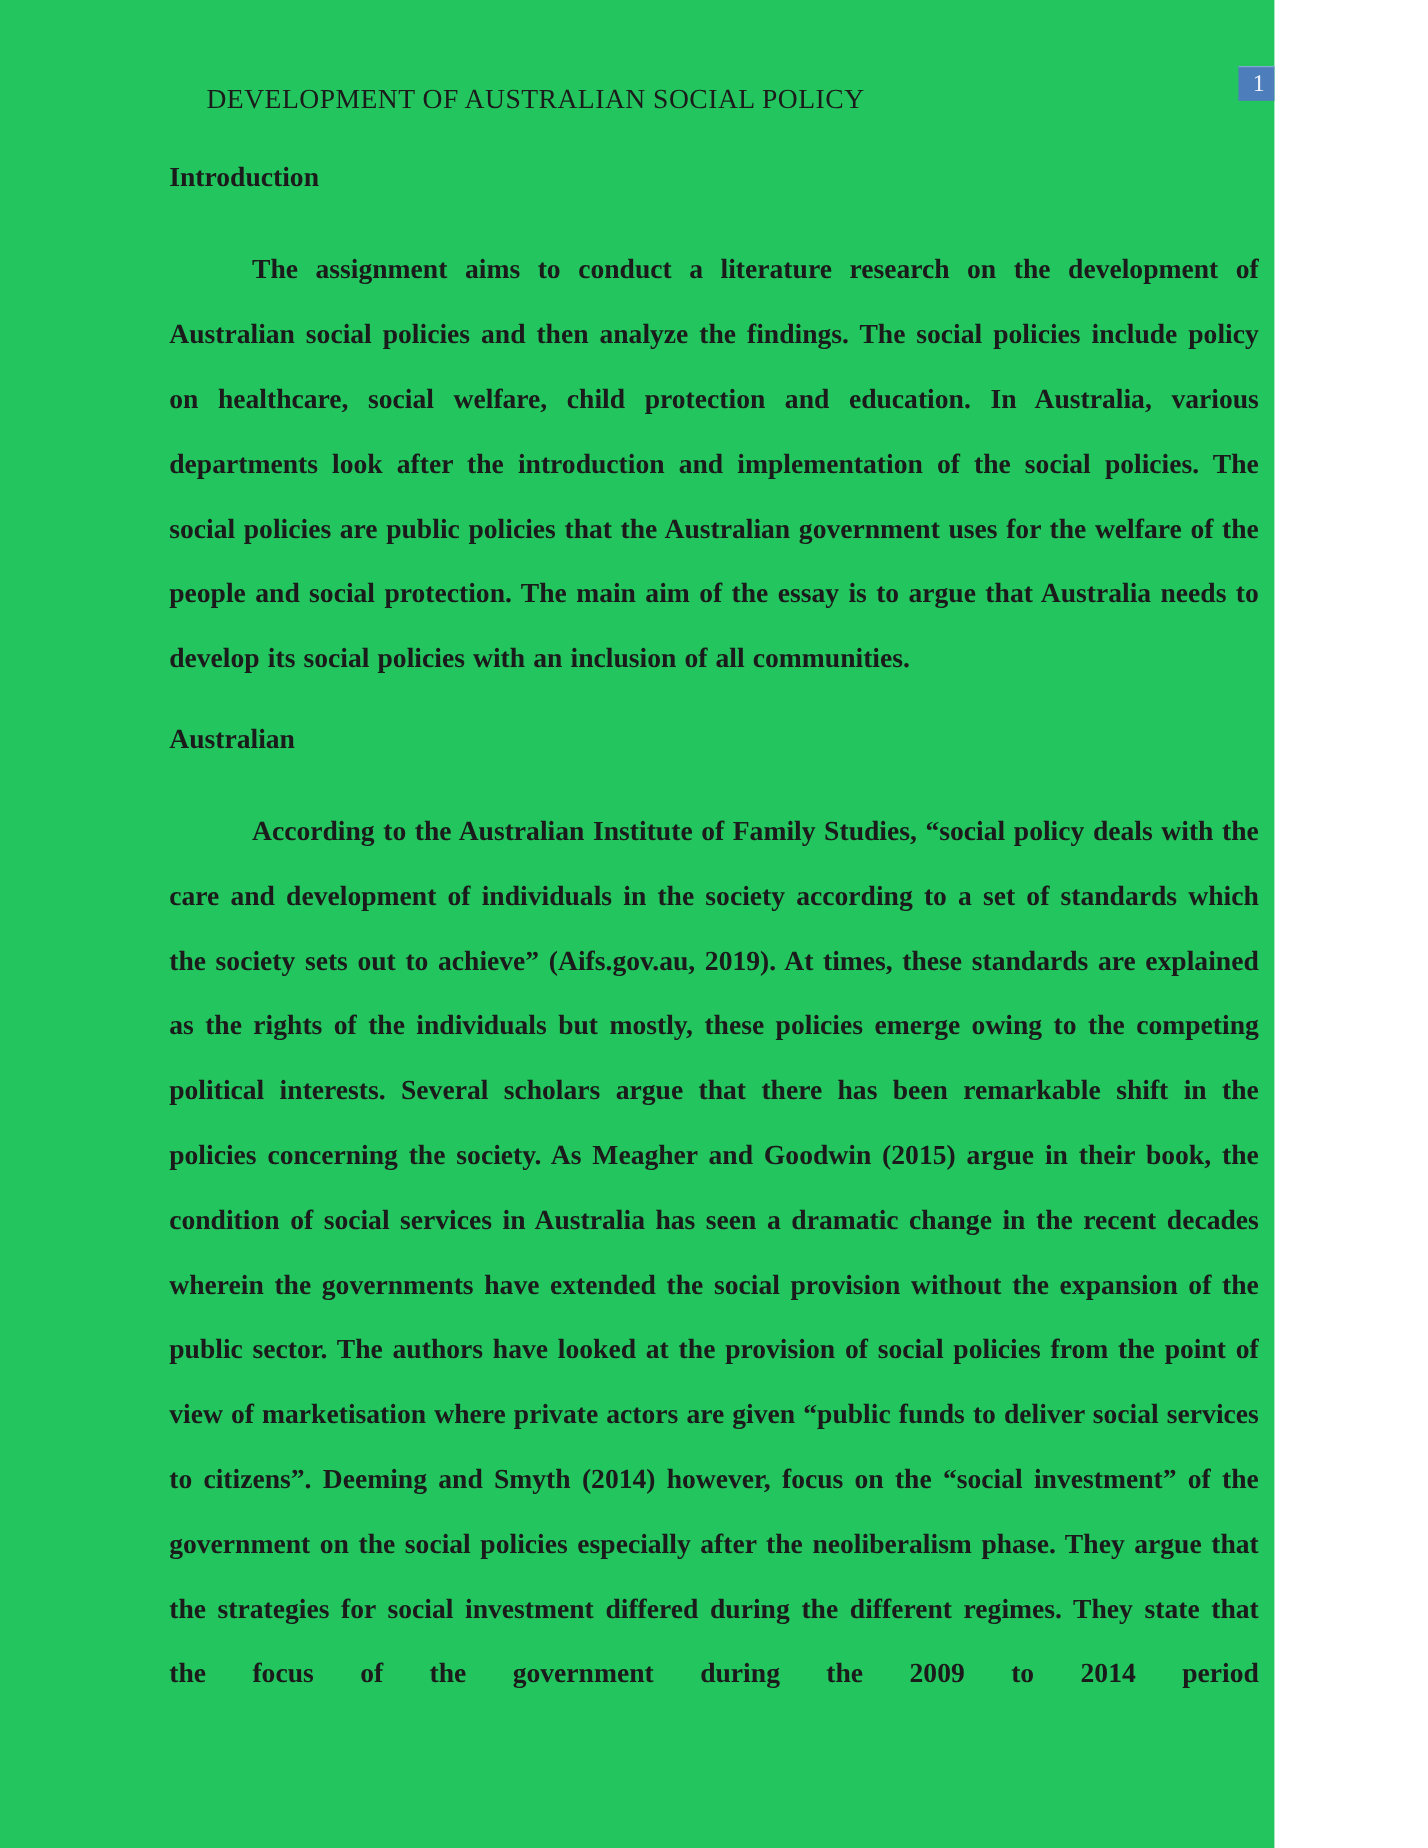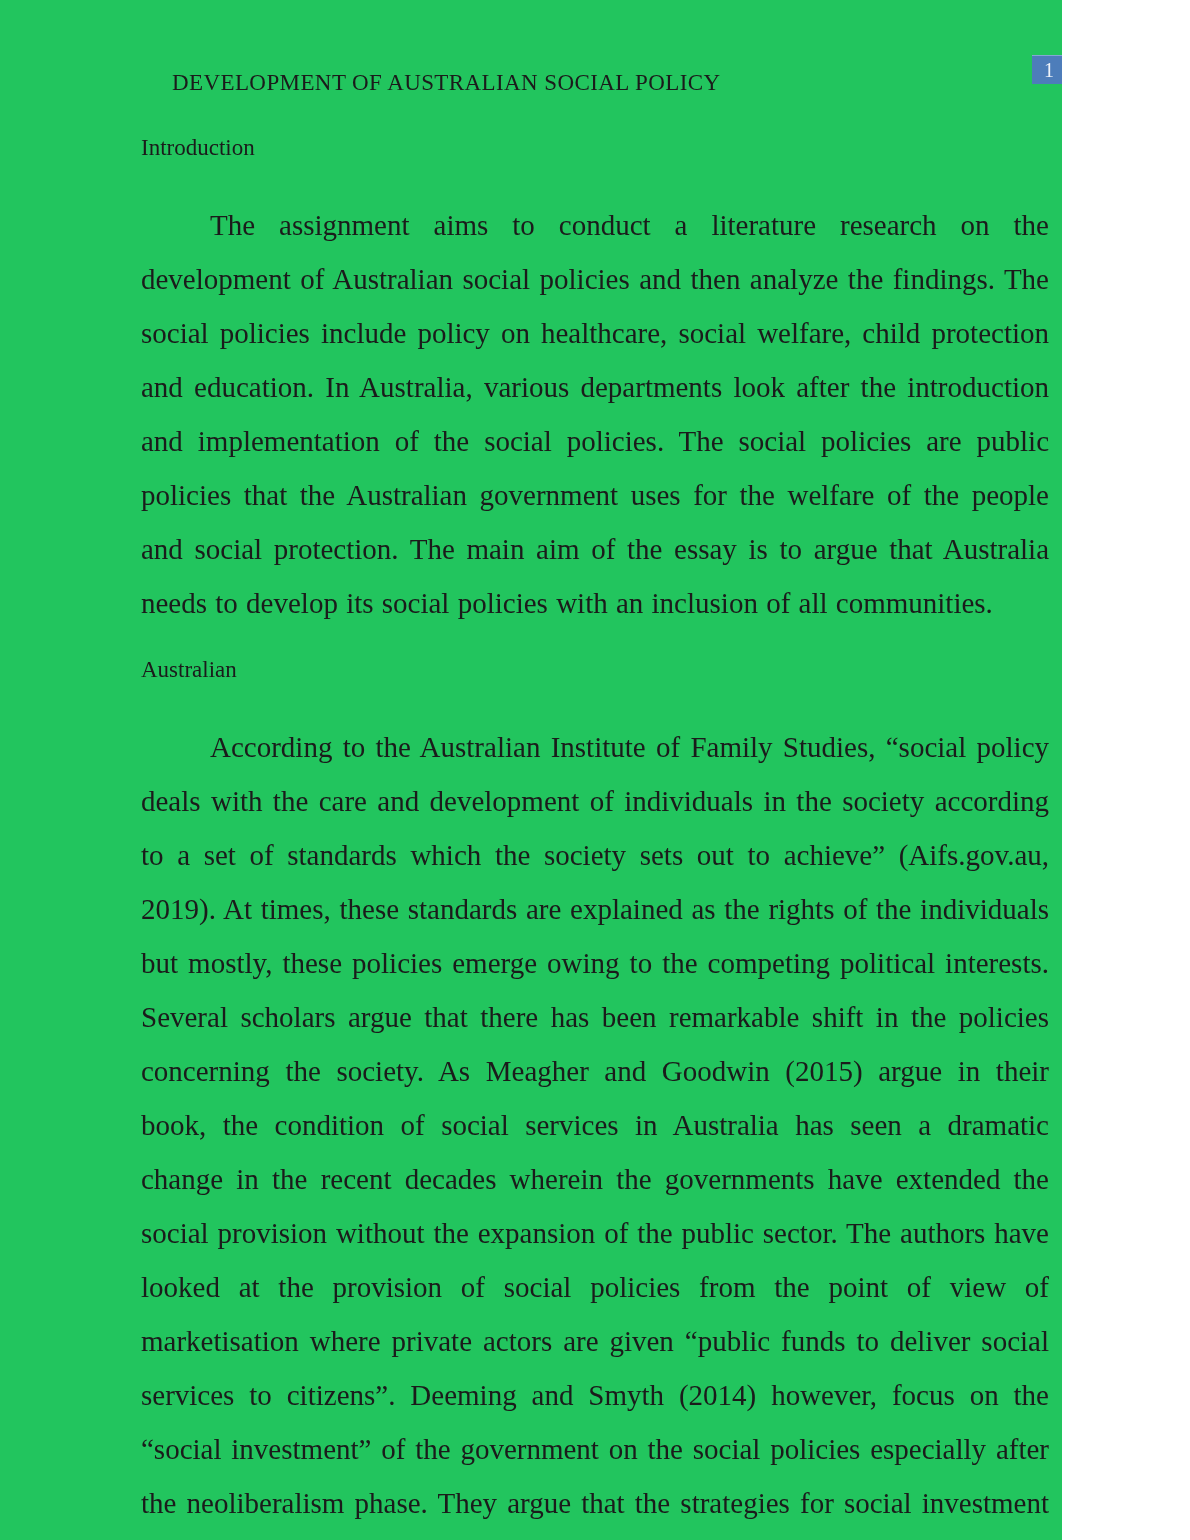--- a/index.html
+++ b/index.html
@@ -44,34 +44,35 @@
     padding-left: 12px;
   }
   .content {
     position: absolute;
     top: 134px;
     left: 141px;
     width: 908px;
   }
   .section-heading {
     font-size: 23px;
-    font-weight: normal;
+    font-weight: bold;
     line-height: 28px;
     margin: 0;
   }
   .section-heading.discussion {
     margin-top: 26px;
   }
   .body-paragraph {
     margin: 36px 0 0 0;
-    font-size: 29px;
+    font-size: 23px;
     line-height: 54px;
     text-align: justify;
     text-indent: 69px;
     word-spacing: 1px;
+    font-weight: bold;
   }
   .body-paragraph.continued {
     text-align-last: justify;
   }
 </style>
 </head>
 <body>
 
 <div class="page">
 

